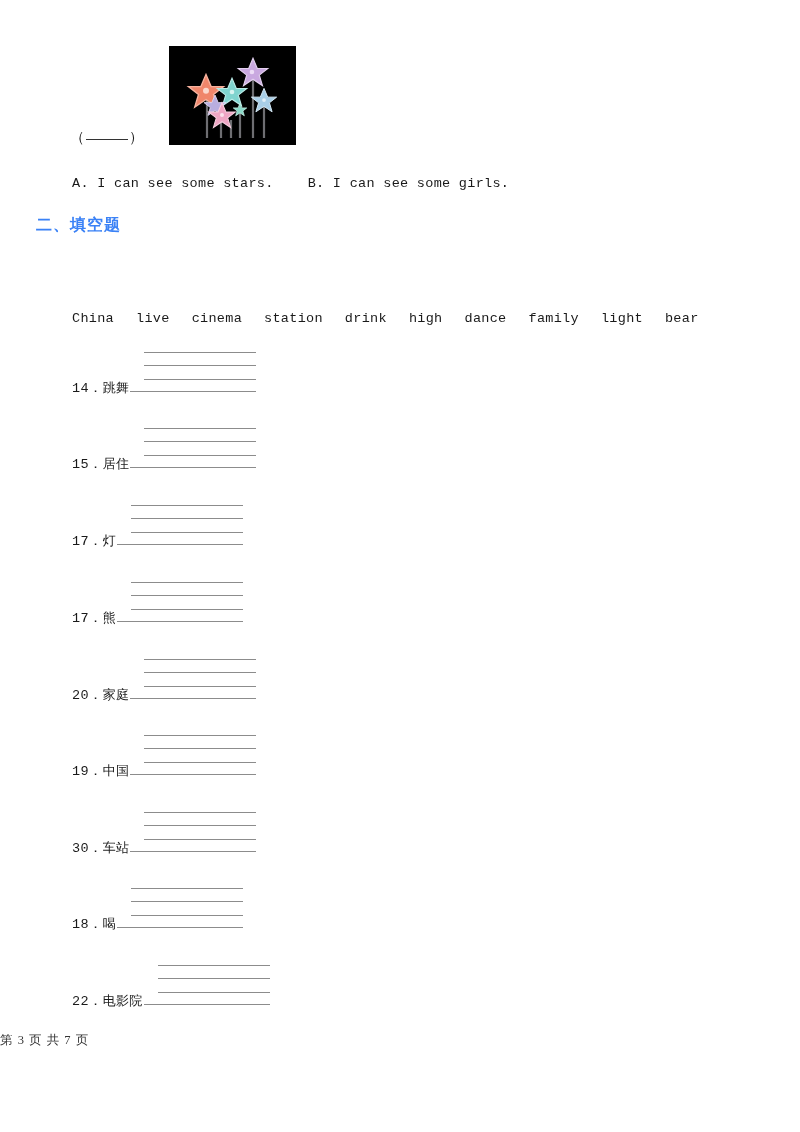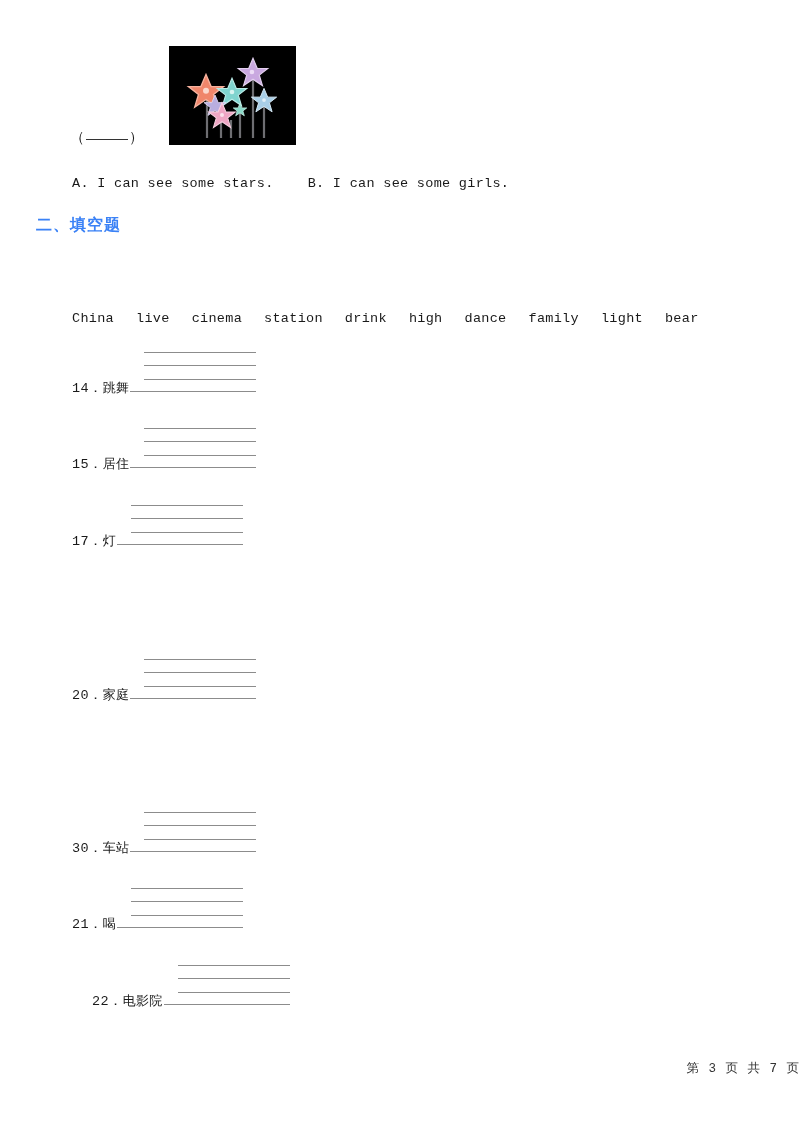--- a/index.html
+++ b/index.html
@@ -152,26 +152,25 @@
   .grid4 .gl.l2 { top: 13px; }
   .grid4 .gl.l3 { top: 27px; }
   .grid4 .gl.l4 { top: 39px; }
 
   
   .footer {
     position: absolute;
     left: 0;
     right: 0;
     top: 1032px;
-    text-align: right;
-    font-family: Liberation Mono, monospace;
+    text-align: left;
+    font-family: Liberation Serif, serif;
     font-size: 12.5px;
     color: #333;
     letter-spacing: 1px;
-    margin-top: 28px;
   }
 </style>
 </head>
 <body>
 
 <div class="page">
 
   <div class="q5-row">
 
     <div class="q5-label">
@@ -266,59 +265,81 @@
       <span class="item-num">17</span><span>．</span><span class="item-cn">灯</span>
     </div>
     <div class="grid4" style="left:45px; width:126px;">
       <div class="gl l1" style="left:14px; right:0;"></div>
       <div class="gl l2" style="left:14px; right:0;"></div>
       <div class="gl l3" style="left:14px; right:0;"></div>
       <div class="gl l4" style="left:0px; right:0;"></div>
     </div>
   </div>
 
+  <div class="write-item" style="left:72px; top:568px; width:400px;">
+    <div class="item-label">
+      <span class="item-num">17</span><span>．</span><span class="item-cn">熊</span>
+    </div>
+    <div class="grid4" style="left:45px; width:126px;">
+      <div class="gl l1" style="left:14px; right:0;"></div>
+      <div class="gl l2" style="left:14px; right:0;"></div>
+      <div class="gl l3" style="left:14px; right:0;"></div>
+      <div class="gl l4" style="left:0px; right:0;"></div>
+    </div>
+  </div>
 
   <div class="write-item" style="left:72px; top:645px; width:400px;">
     <div class="item-label">
       <span class="item-num">20</span><span>．</span><span class="item-cn">家庭</span>
     </div>
     <div class="grid4" style="left:58px; width:126px;">
       <div class="gl l1" style="left:14px; right:0;"></div>
       <div class="gl l2" style="left:14px; right:0;"></div>
       <div class="gl l3" style="left:14px; right:0;"></div>
       <div class="gl l4" style="left:0px; right:0;"></div>
     </div>
   </div>
 
+  <div class="write-item" style="left:72px; top:721px; width:400px;">
+    <div class="item-label">
+      <span class="item-num">19</span><span>．</span><span class="item-cn">中国</span>
+    </div>
+    <div class="grid4" style="left:58px; width:126px;">
+      <div class="gl l1" style="left:14px; right:0;"></div>
+      <div class="gl l2" style="left:14px; right:0;"></div>
+      <div class="gl l3" style="left:14px; right:0;"></div>
+      <div class="gl l4" style="left:0px; right:0;"></div>
+    </div>
+  </div>
 
   <div class="write-item" style="left:72px; top:798px; width:400px;">
     <div class="item-label">
       <span class="item-num">30</span><span>．</span><span class="item-cn">车站</span>
     </div>
     <div class="grid4" style="left:58px; width:126px;">
       <div class="gl l1" style="left:14px; right:0;"></div>
       <div class="gl l2" style="left:14px; right:0;"></div>
       <div class="gl l3" style="left:14px; right:0;"></div>
       <div class="gl l4" style="left:0px; right:0;"></div>
     </div>
   </div>
 
   <div class="write-item" style="left:72px; top:874px; width:400px;">
     <div class="item-label">
-      <span class="item-num">21</span><span>．</span><span class="item-cn">喝</span>
+      <span class="item-num">18</span><span>．</span><span class="item-cn">喝</span>
     </div>
     <div class="grid4" style="left:45px; width:126px;">
       <div class="gl l1" style="left:14px; right:0;"></div>
       <div class="gl l2" style="left:14px; right:0;"></div>
       <div class="gl l3" style="left:14px; right:0;"></div>
       <div class="gl l4" style="left:0px; right:0;"></div>
     </div>
   </div>
 
-  <div class="write-item" style="left:72px; top:951px; width:400px;margin-left:20px;">
+  <div class="write-item" style="left:72px; top:951px; width:400px;">
     <div class="item-label">
       <span class="item-num">22</span><span>．</span><span class="item-cn">电影院</span>
     </div>
     <div class="grid4" style="left:72px; width:126px;">
       <div class="gl l1" style="left:14px; right:0;"></div>
       <div class="gl l2" style="left:14px; right:0;"></div>
       <div class="gl l3" style="left:14px; right:0;"></div>
       <div class="gl l4" style="left:0px; right:0;"></div>
     </div>
   </div>

